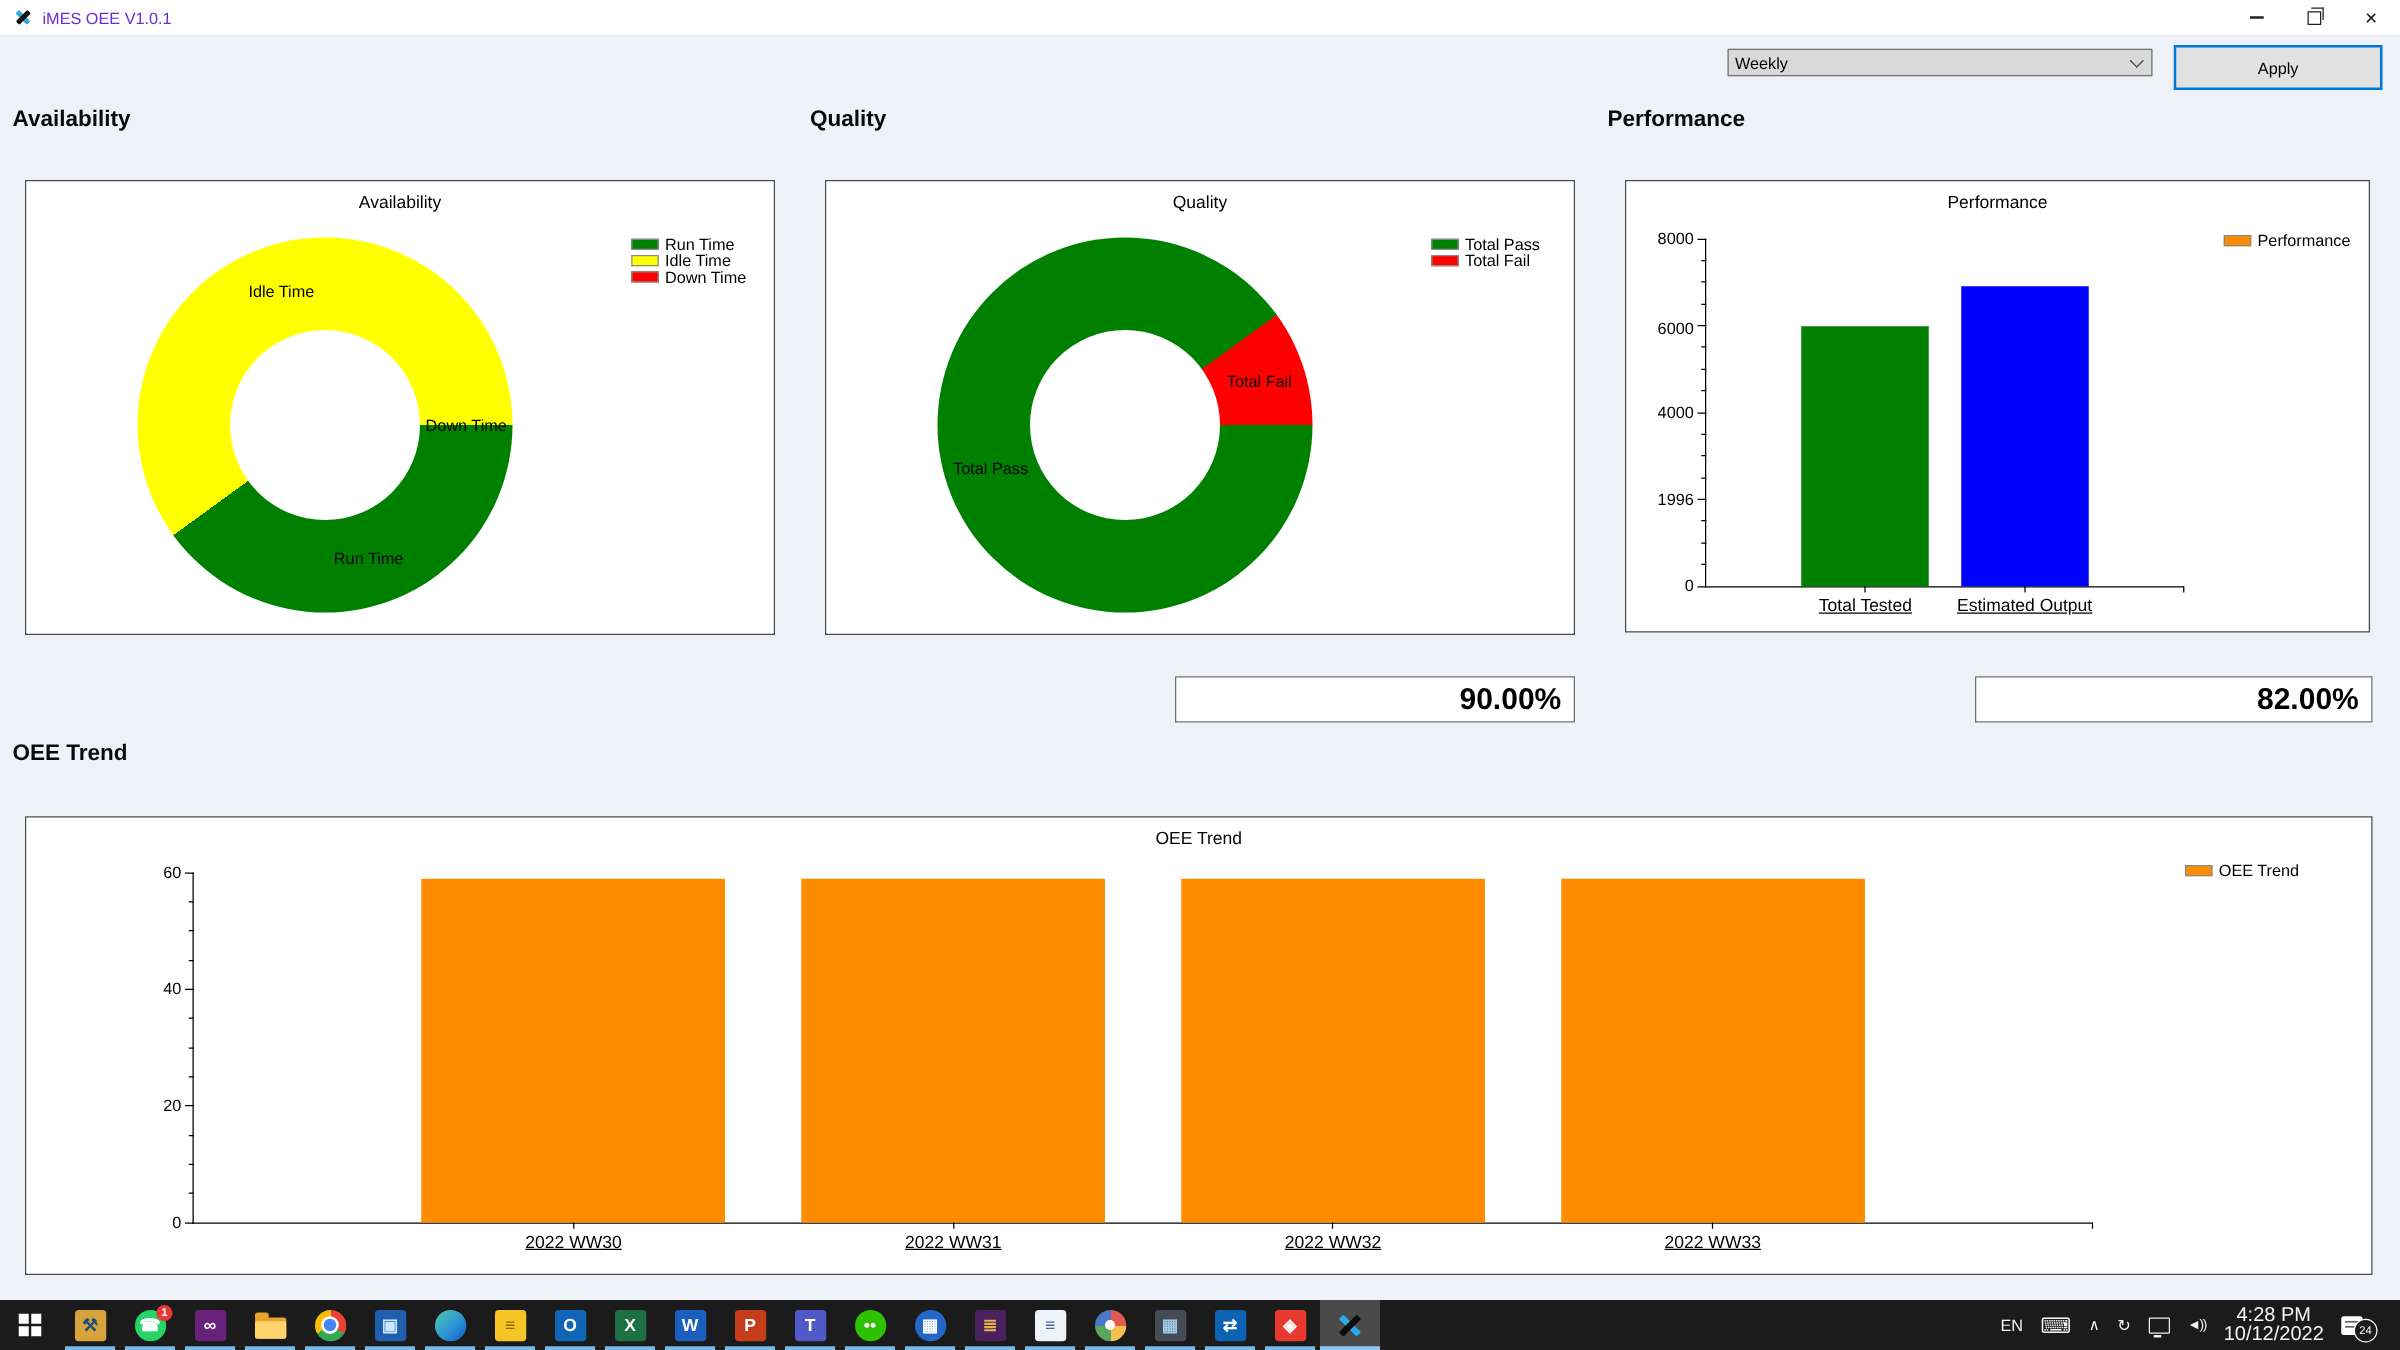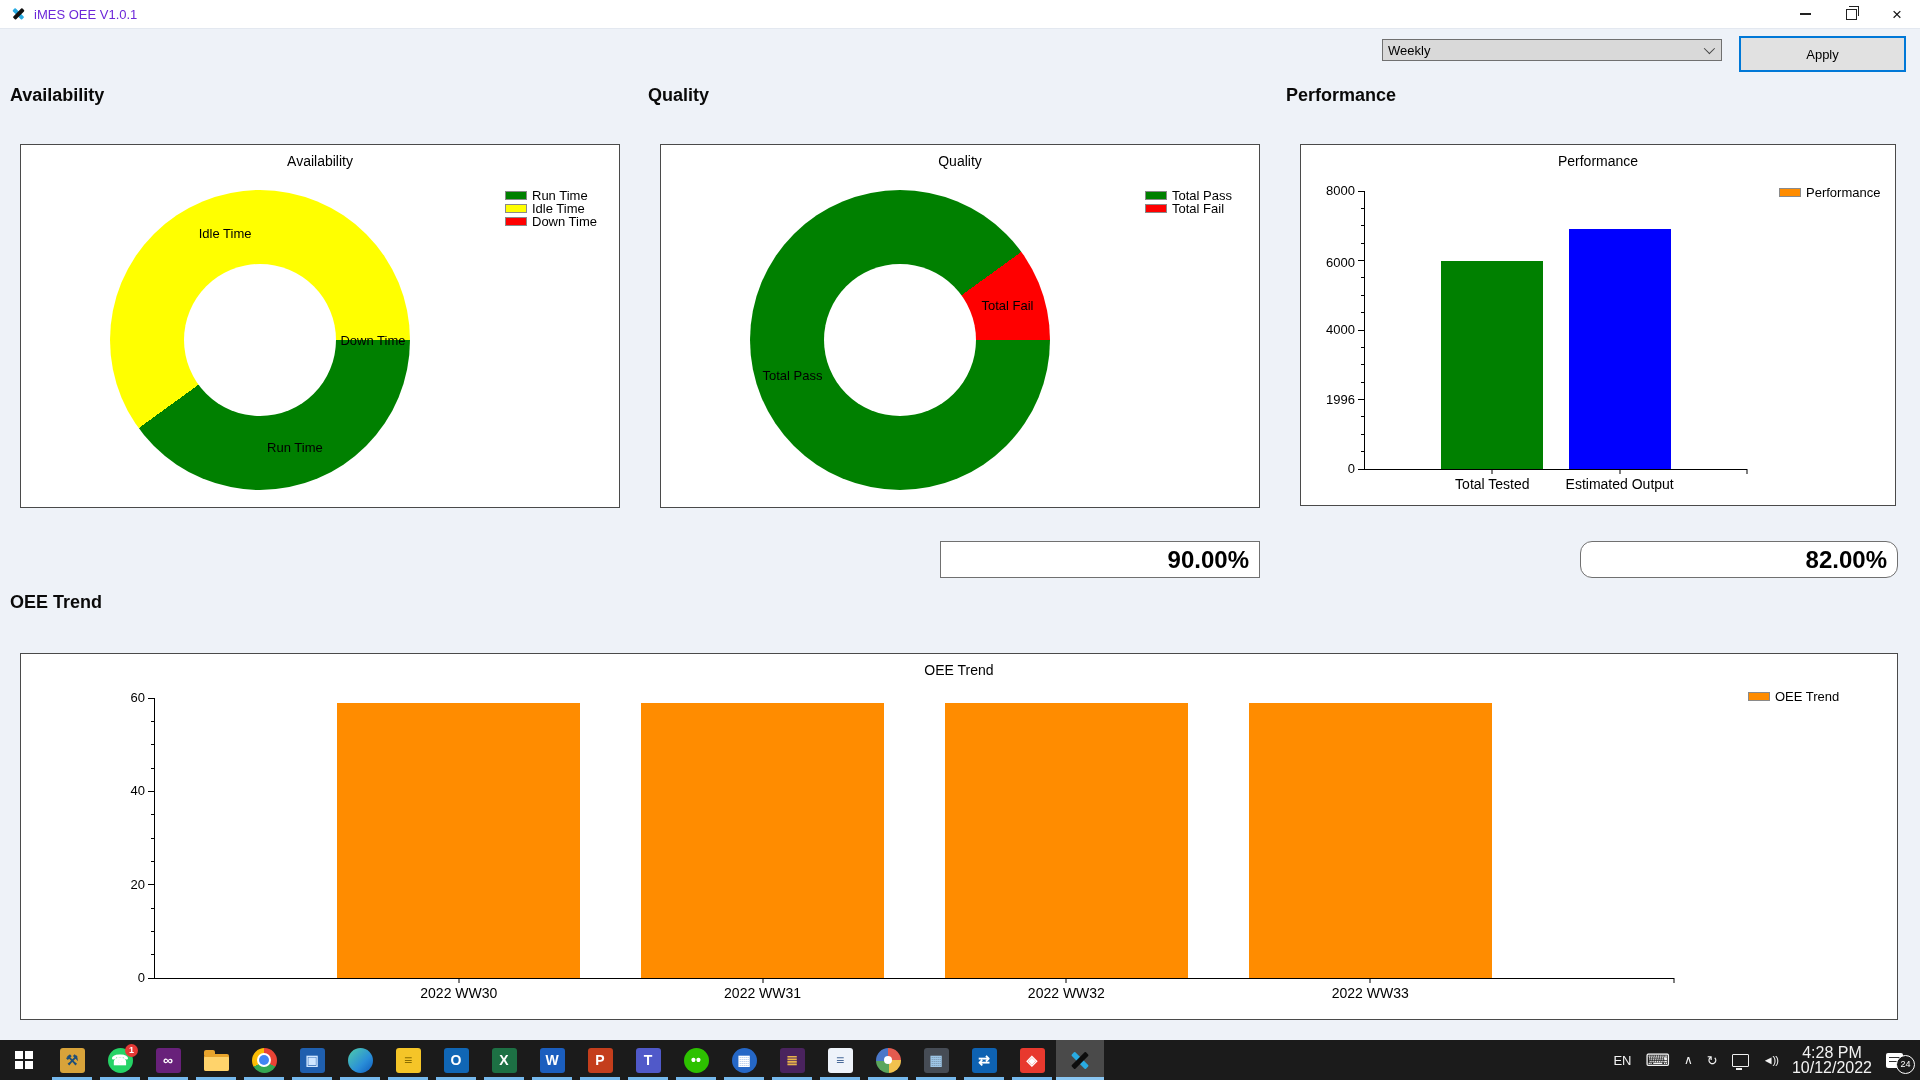--- a/index.html
+++ b/index.html
@@ -49,21 +49,21 @@
   .lrow{display:flex;align-items:center;height:13px;}
   .lswatch{display:inline-block;width:22px;height:9px;margin-right:5px;border:1px solid #8a8a8a;box-sizing:border-box;}
   .ltext{white-space:nowrap;}
 
   
   .plot{position:absolute;border-left:1px solid #000;border-bottom:1px solid #000;box-sizing:content-box;}
   .ytick{position:absolute;left:-7px;width:7px;height:1px;background:#000;}
   .ytick.minor{left:-4px;width:4px;}
   .ylabel{position:absolute;left:-62px;width:52px;text-align:right;font-size:13px;}
   .xtick{position:absolute;top:100%;width:1px;height:5px;background:#000;transform:translateX(-0.5px);}
-  .xlabel{position:absolute;top:calc(100% + 7px);transform:translateX(-50%);font-size:14px;white-space:nowrap;}
+  .xlabel{position:absolute;top:calc(100% + 7px);transform:translateX(-50%);font-size:14px;white-space:nowrap;text-decoration:underline;}
   .bar{position:absolute;}
 
   
   .kpi{position:absolute;top:541px;height:37px;background:#fff;border:1px solid #707070;box-sizing:border-box;
     font-size:24px;font-weight:bold;text-align:right;line-height:35px;padding-right:10px;}
 
   
   .taskbar{position:absolute;left:0;top:1040px;width:1920px;height:40px;background:#1b1b1b;display:flex;}
   .tb-items{display:flex;height:100%;}
   .tb-item{position:relative;width:48px;height:100%;display:flex;align-items:center;justify-content:center;}
@@ -87,21 +87,21 @@
     background:conic-gradient(#e35b4f 0 90deg,#f2c14e 90deg 180deg,#5aa65c 180deg 270deg,#4a77c9 270deg 360deg);}
   .palette-icon:after{content:"";position:absolute;left:8.5px;top:8.5px;width:8px;height:8px;border-radius:50%;background:#fff;}
   .xlogo{position:relative;width:24px;height:24px;}
   .xlogo i{position:absolute;left:2px;top:10px;width:20px;height:5px;border-radius:1px;}
   .xlogo .xa{background:#29abe2;transform:rotate(45deg);}
   .xlogo .xb{background:#0d0d0d;transform:rotate(-45deg);}
   .tb-badge{position:absolute;right:6px;top:4px;min-width:13px;height:13px;border-radius:50%;background:#e53935;
     color:#fff;font-size:9px;line-height:13px;text-align:center;font-weight:bold;}
 
   
-  .tray{margin-left:auto;display:flex;align-items:center;height:100%;color:#f2f2f2;padding-right:1px;}
+  .tray{margin-left:auto;display:flex;align-items:center;height:100%;color:#f2f2f2;padding-right:14px;}
   .tray-item{display:flex;align-items:center;justify-content:center;height:100%;padding:0 7px;font-size:13px;}
   .kb-glyph{font-size:17px;}
   .chev-up{font-size:12px;}
   .net-icon{position:relative;width:15px;height:11px;border:1.5px solid #efefef;border-radius:1px;}
   .net-icon:after{content:"";position:absolute;left:3px;bottom:-4px;width:6px;height:1.5px;background:#efefef;}
   .spk{font-size:11px;letter-spacing:-1px;}
   .clock{font-size:16px;line-height:15px;text-align:center;}
   .ac-icon{position:relative;width:17px;height:15px;background:#fff;border-radius:2px;}
   .ac-icon:after{content:"";position:absolute;left:3px;right:3px;top:4px;height:1.5px;background:#333;box-shadow:0 4px 0 #333;}
   .ac-badge{margin-left:-7px;margin-top:8px;width:17px;height:17px;border-radius:50%;background:#1b1b1b;
@@ -222,21 +222,21 @@
       </div>
     <div class="legend" style="left:478px;top:41px;">
         <div class="lrow">
           <span class="lswatch" style="background: rgb(255, 140, 0);"></span>
           <span class="ltext">Performance</span>
         </div>
       </div>
   </div>
 
   <div class="kpi" style="left:940px;width:320px;">90.00%</div>
-  <div class="kpi" style="left:1580px;width:318px;border-radius:12px;">82.00%</div>
+  <div class="kpi" style="left:1580px;width:318px;">82.00%</div>
 
   <div class="panel" style="left:20px;top:653px;width:1878px;height:367px;">
     <div class="chart-title">OEE Trend</div>
     <div class="plot" style="left: 133px; top: 44px; width: 1519px; height: 280px;">
         <div class="ytick" style="top: 279.5px;"></div>
         <div class="ylabel" style="top: 272px;">0</div>
         <div class="ytick" style="top: 186.167px;"></div>
         <div class="ylabel" style="top: 178.667px;">20</div>
         <div class="ytick" style="top: 92.8333px;"></div>
         <div class="ylabel" style="top: 85.3333px;">40</div>

